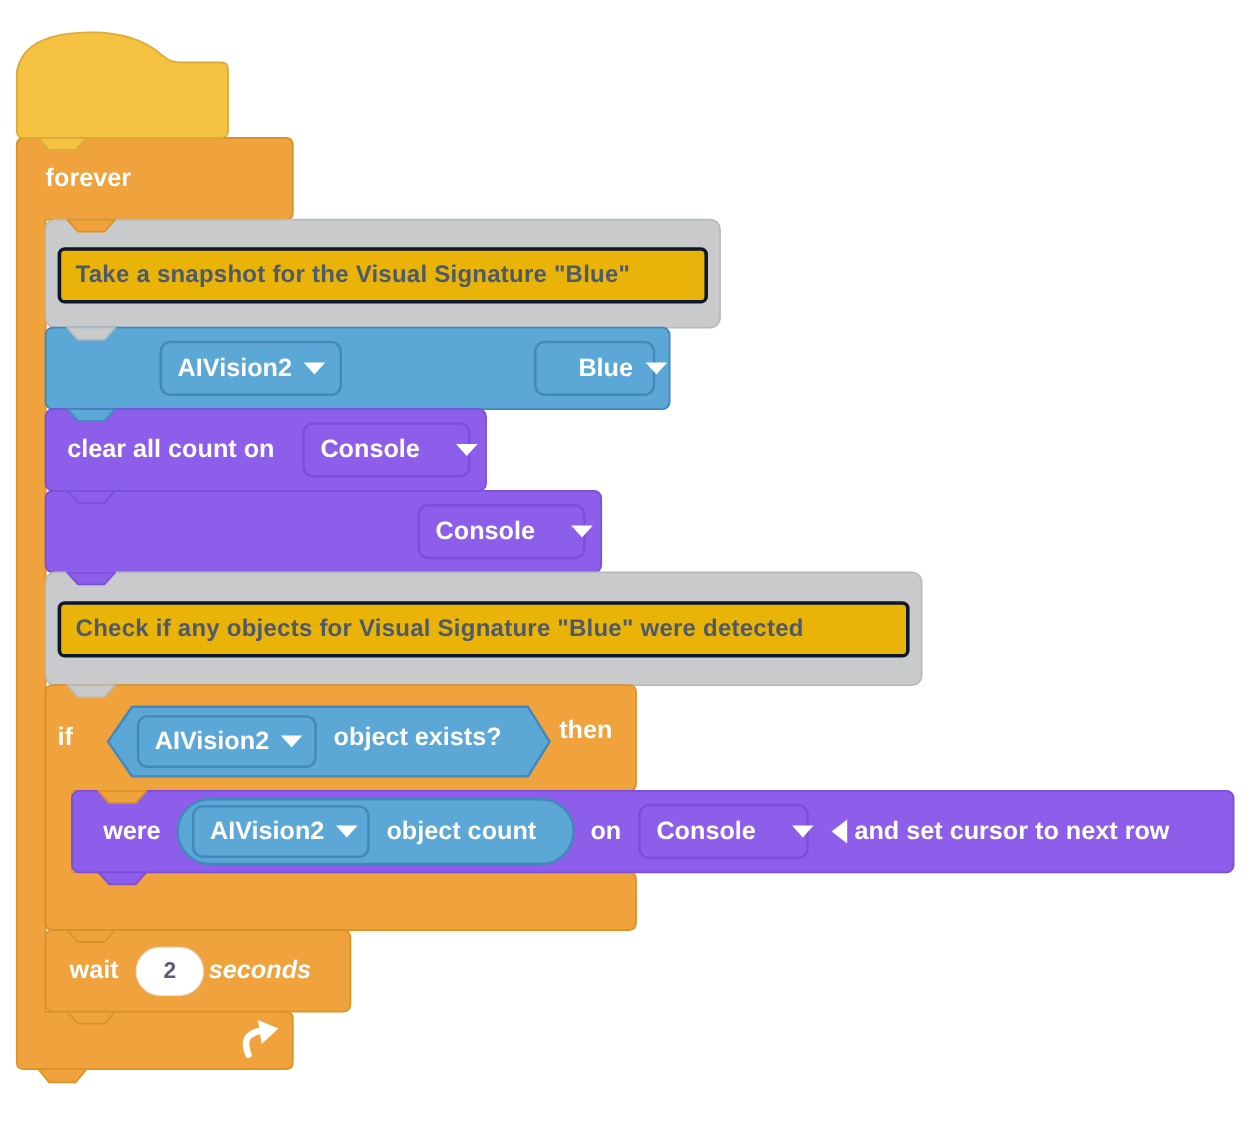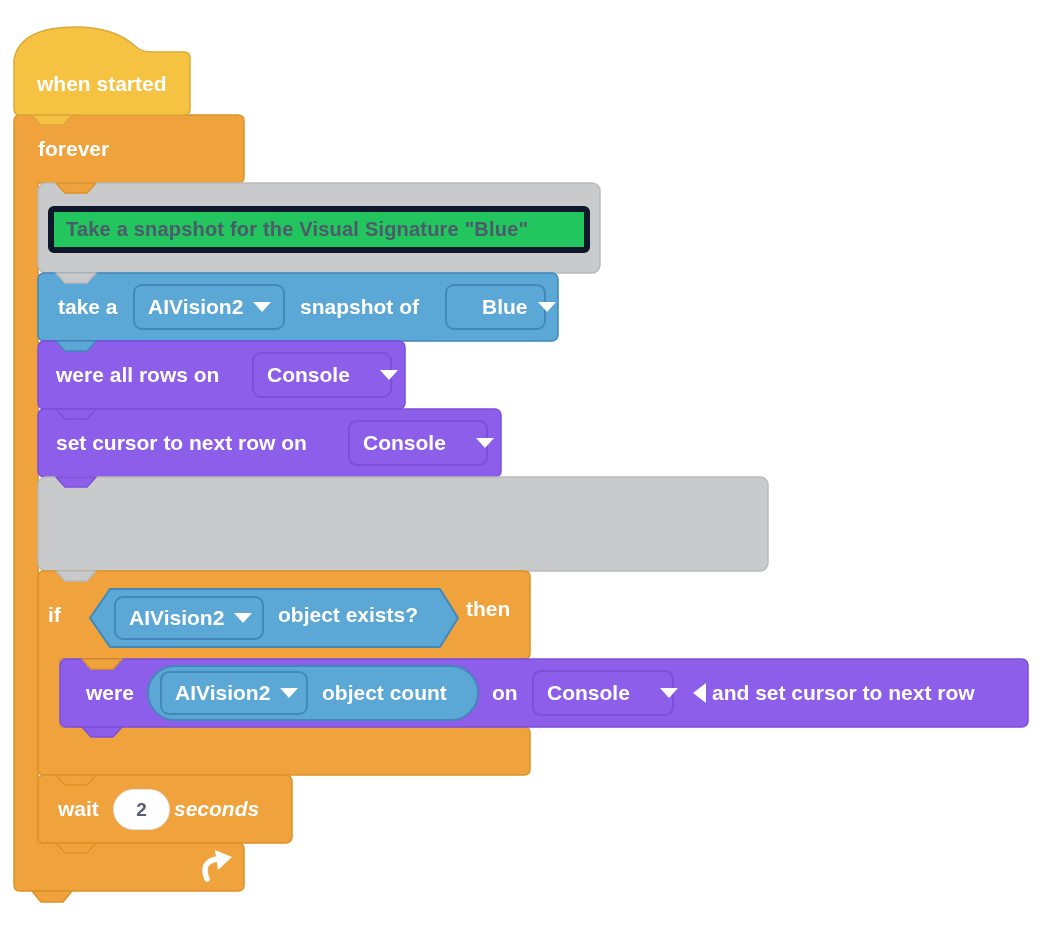--- a/index.html
+++ b/index.html
@@ -26,21 +26,21 @@
     border-left:9px solid transparent;border-right:9px solid transparent;
     border-top:10px solid #ffffff;
   }
   .collapse-arrow{
     position:absolute;width:0;height:0;
     border-top:10px solid transparent;border-bottom:10px solid transparent;
     border-right:13px solid #ffffff;
   }
   .comment-inner{
     position:absolute;display:flex;align-items:center;box-sizing:border-box;
-    background:#22c55e;border:6px solid #0f172a;border-radius:6px;
+    background:#eab308;border:3px solid #0f172a;border-radius:6px;
     padding:0 12px;cursor:text;
   }
   .comment-inner .ct{
     color:#4D5A6B;font-size:20px;font-weight:700;white-space:nowrap;letter-spacing:0.2px;
   }
   .num-input{
     position:absolute;display:flex;align-items:center;justify-content:center;
     background:#ffffff;border:1px solid #e3e3e3;border-radius:999px;
     color:#575E75;font-size:19px;font-weight:700;cursor:text;box-sizing:border-box;
   }
@@ -88,51 +88,50 @@
         <path d="M 56 571 h 40 l -9 10 h -22 Z" fill="#C9CACB" stroke="#B9BABB"></path>
         <path d="M 82 659 h 40 l -9 10 h -22 Z" fill="#F0A33C" stroke="#DC9326"></path>
         <path d="M 82 727 h 40 l -9 10 h -22 Z" fill="#8D5EE9" stroke="#7C4FDB"></path>
         <path d="M 56 775 h 40 l -9 10 h -22 Z" fill="#F0A33C" stroke="#DC9326"></path>
         <path d="M 56 843 h 40 l -9 10 h -22 Z" fill="#F0A33C" stroke="#DC9326"></path>
         <path d="M 32 891 h 40 l -9 11 h -22 Z" fill="#F0A33C" stroke="#DC9326"></path>
       </g>
     </g>
   </svg>
 
-  <div class="lbl" style="left:37px;top:52px;height:63px;">when started</div>
 
   <div class="lbl" style="left:38px;top:115px;height:68px;">forever</div>
 
   <div class="comment-inner" style="left:48px;top:206px;width:542px;height:47px;">
     <span class="ct">Take a snapshot for the Visual Signature "Blue"</span>
   </div>
 
-  <div class="lbl" style="left:58px;top:273px;height:68px;">take a</div>
   <div class="field field-blue" style="left:133px;top:284px;width:152px;height:46px;">
     <span class="fv">AIVision2</span>
     <span class="dd-arrow"></span>
   </div>
-  <div class="lbl" style="left:300px;top:273px;height:68px;">snapshot of</div>
   <div class="field field-blue" style="left:445px;top:284px;width:101px;height:46px;padding-left:35px;">
     <span class="fv">Blue</span>
     <span class="dd-arrow"></span>
   </div>
 
-  <div class="lbl" style="left:56px;top:341px;height:68px;">were all rows on</div>
+  <div class="lbl" style="left:56px;top:341px;height:68px;">clear all count on</div>
   <div class="field field-purple" style="left:252px;top:352px;width:140px;height:46px;">
     <span class="fv">Console</span>
     <span class="dd-arrow"></span>
   </div>
 
-  <div class="lbl" style="left:56px;top:409px;height:68px;">set cursor to next row on</div>
   <div class="field field-purple" style="left:348px;top:420px;width:140px;height:46px;">
     <span class="fv">Console</span>
     <span class="dd-arrow"></span>
   </div>
 
+  <div class="comment-inner" style="left:48px;top:501px;width:710px;height:47px;">
+    <span class="ct">Check if any objects for Visual Signature "Blue" were detected</span>
+  </div>
 
   <div class="lbl" style="left:48px;top:571px;height:88px;">if</div>
   <div class="field field-blue" style="left:114px;top:596px;width:150px;height:44px;">
     <span class="fv">AIVision2</span>
     <span class="dd-arrow"></span>
   </div>
   <div class="lbl" style="left:278px;top:571px;height:88px;">object exists?</div>
   <div class="lbl" style="left:466px;top:571px;height:76px;">then</div>
 
   <div class="lbl" style="left:86px;top:659px;height:68px;">were</div>

